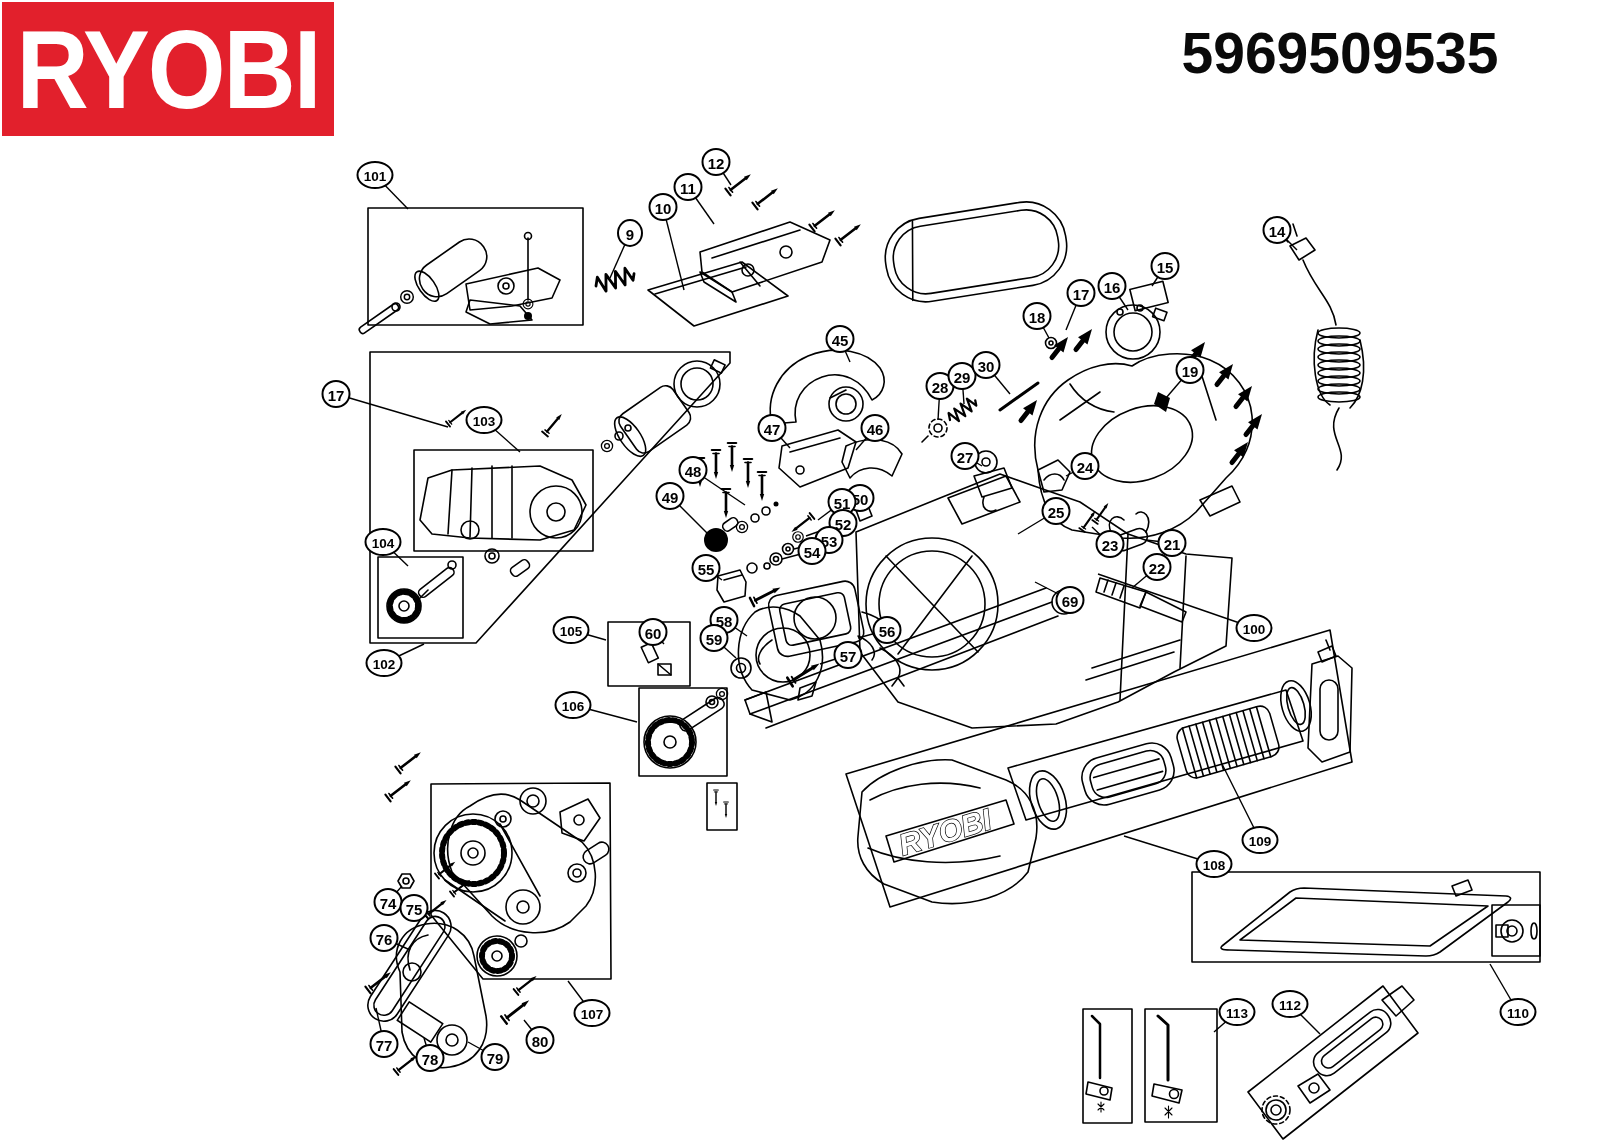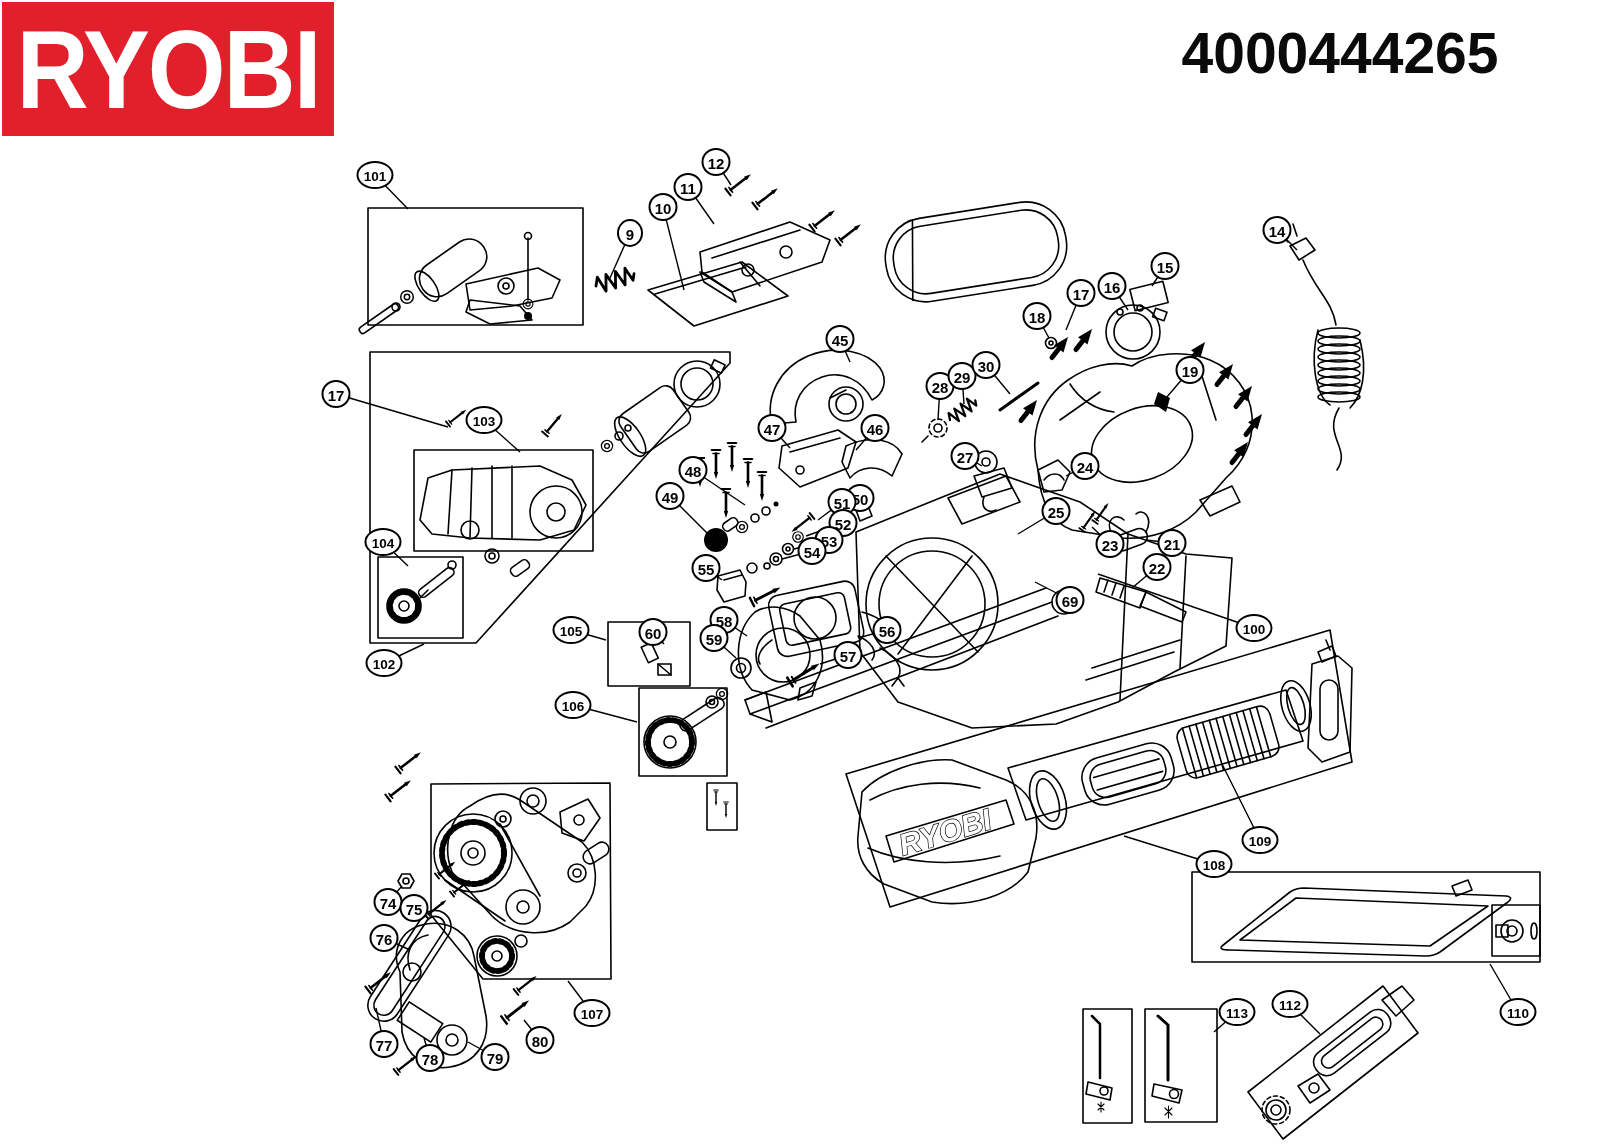--- a/index.html
+++ b/index.html
@@ -30,21 +30,21 @@
 </style>
 </head>
 <body>
 
 <div class="canvas">
 
   <div class="logo" style="background-color: rgb(226, 32, 44); color: rgb(255, 255, 255);">
     <span class="logo-text">RYOBI</span>
   </div>
 
-  <div class="part-number">4000444265</div>
+  <div class="part-number">5969509535</div>
 
   <svg width="1600" height="1146" viewBox="0 0 1600 1146">
     <g id="art">
       <defs>
         <g id="screw">
           <line x1="0" y1="-4.2" x2="0" y2="4.2" style="stroke-width:2.2"></line>
           <line x1="3.5" y1="-3" x2="3.5" y2="3" style="stroke-width:1.6"></line>
           <line x1="3.5" y1="0" x2="22" y2="0" style="stroke-width:2.6"></line>
           <path class="fb" d="M22,-2.2 L29,0 L22,2.2 Z"></path>
         </g>

